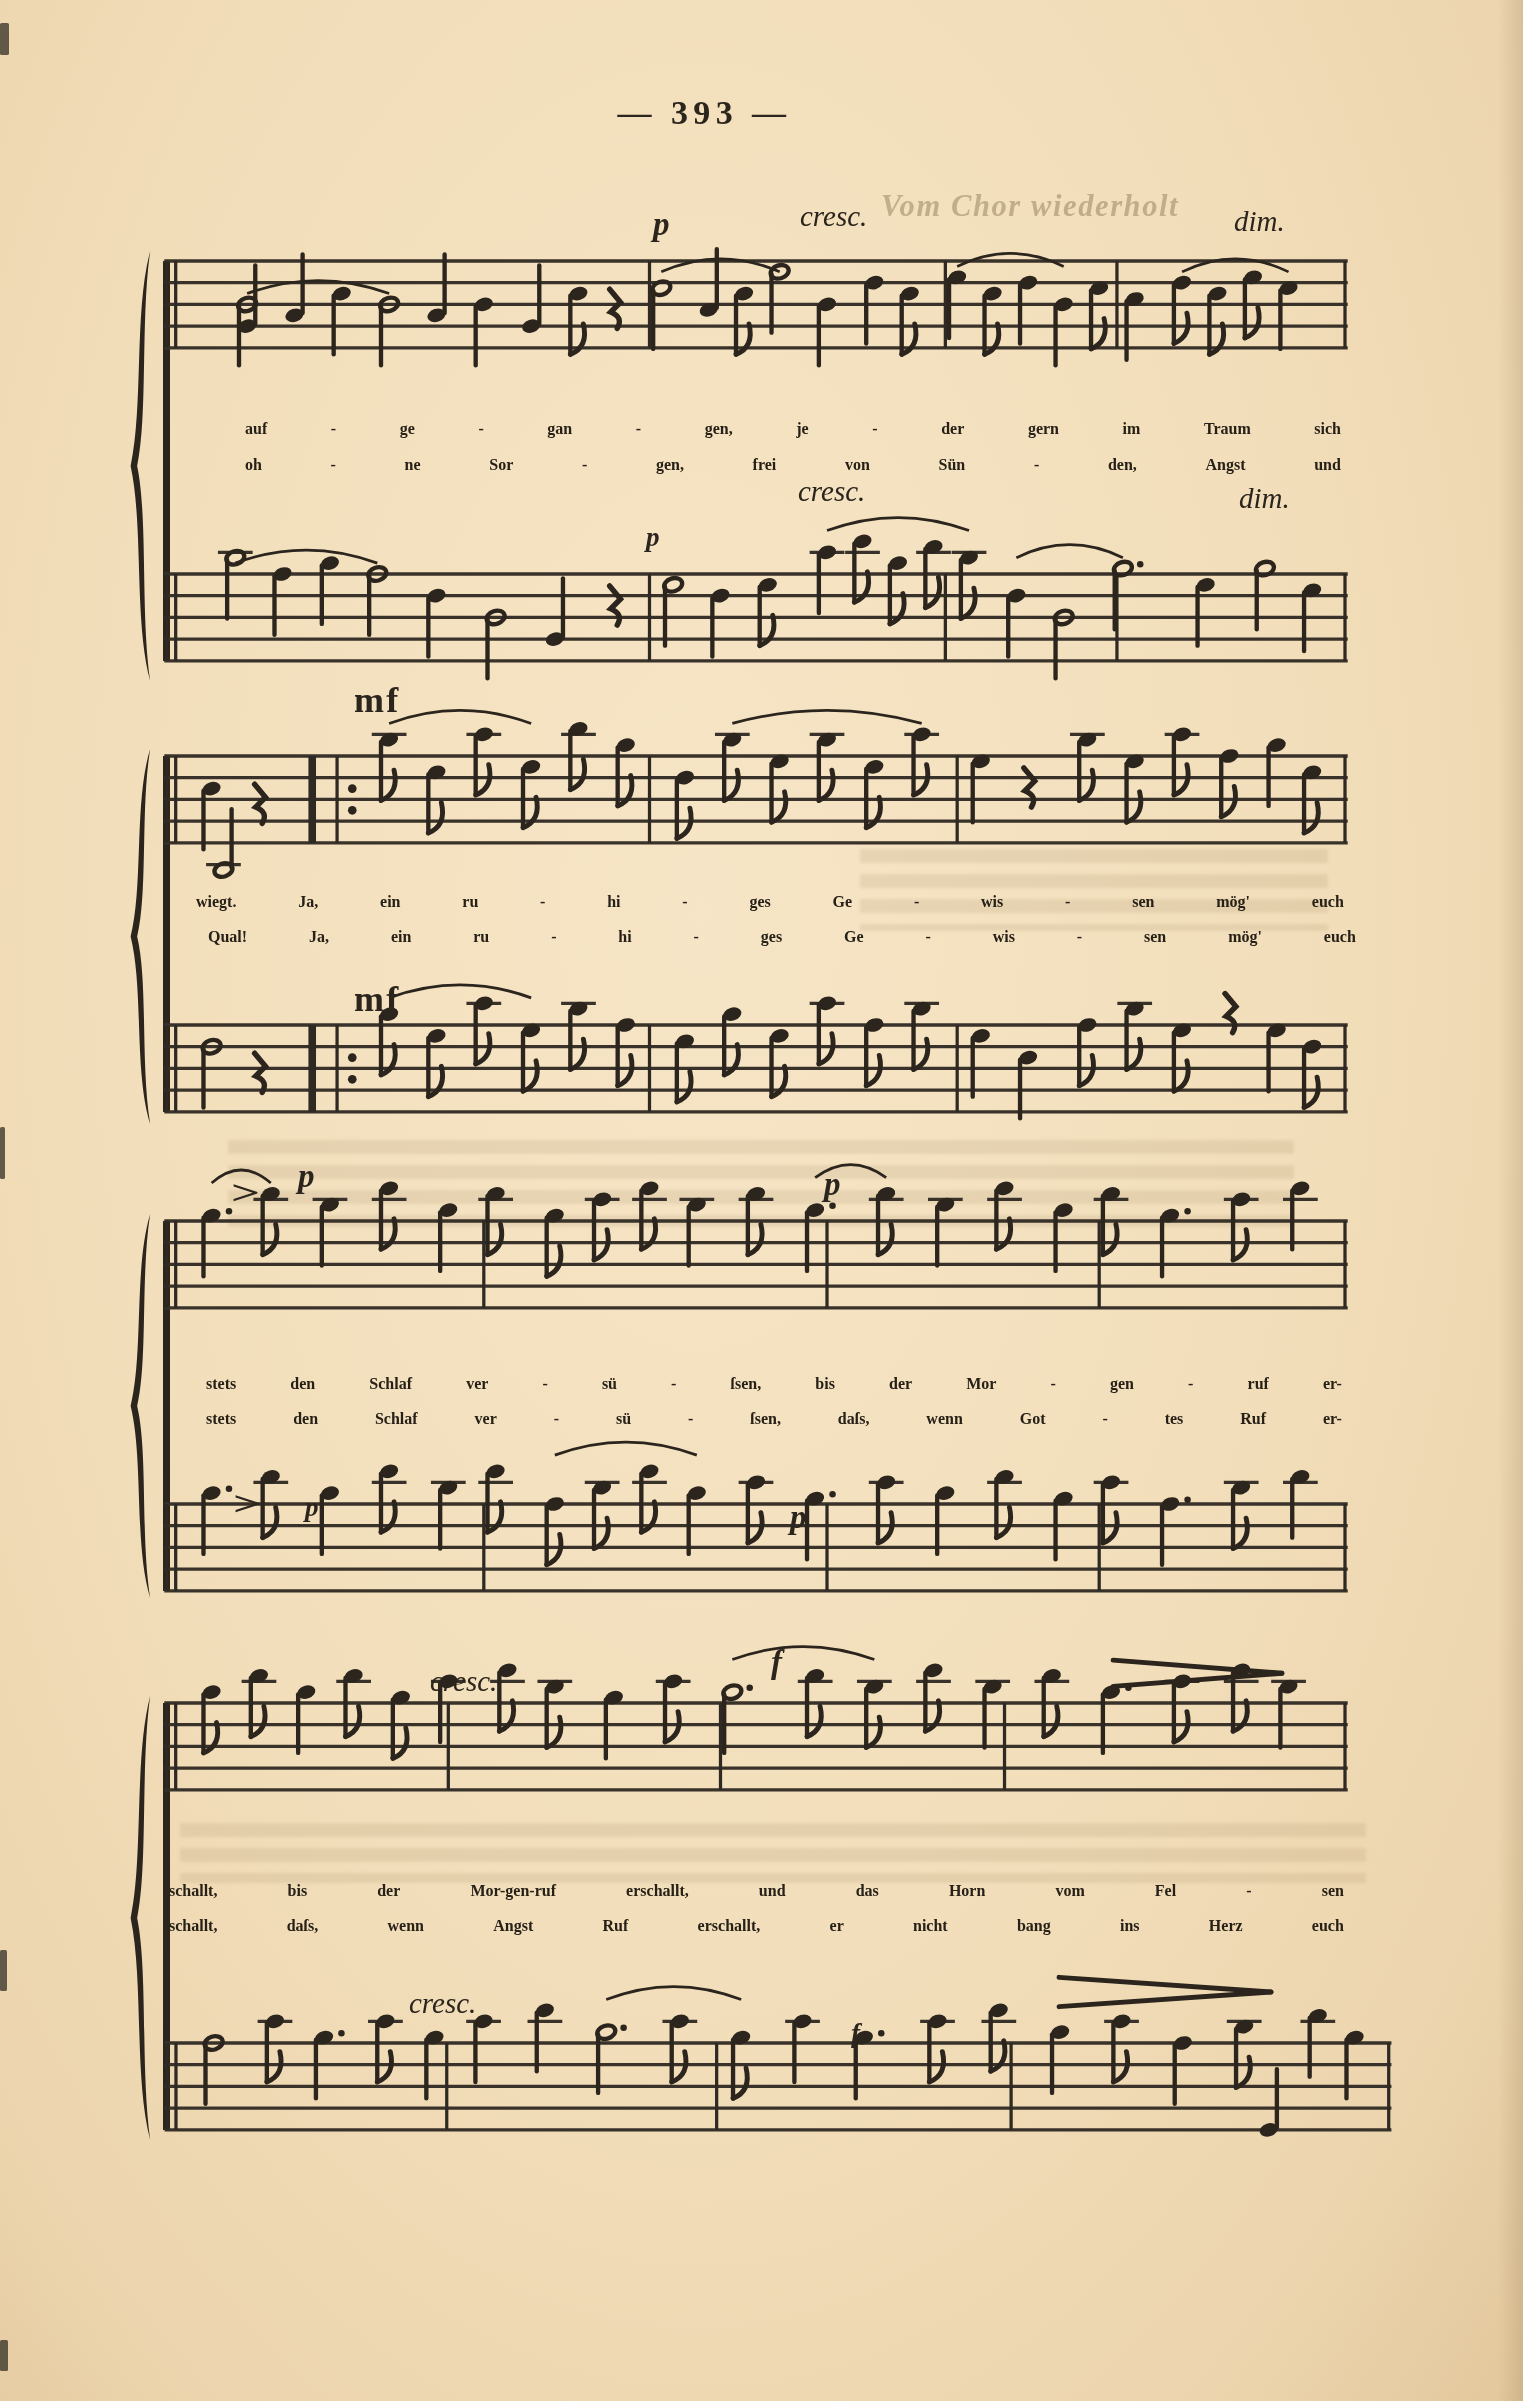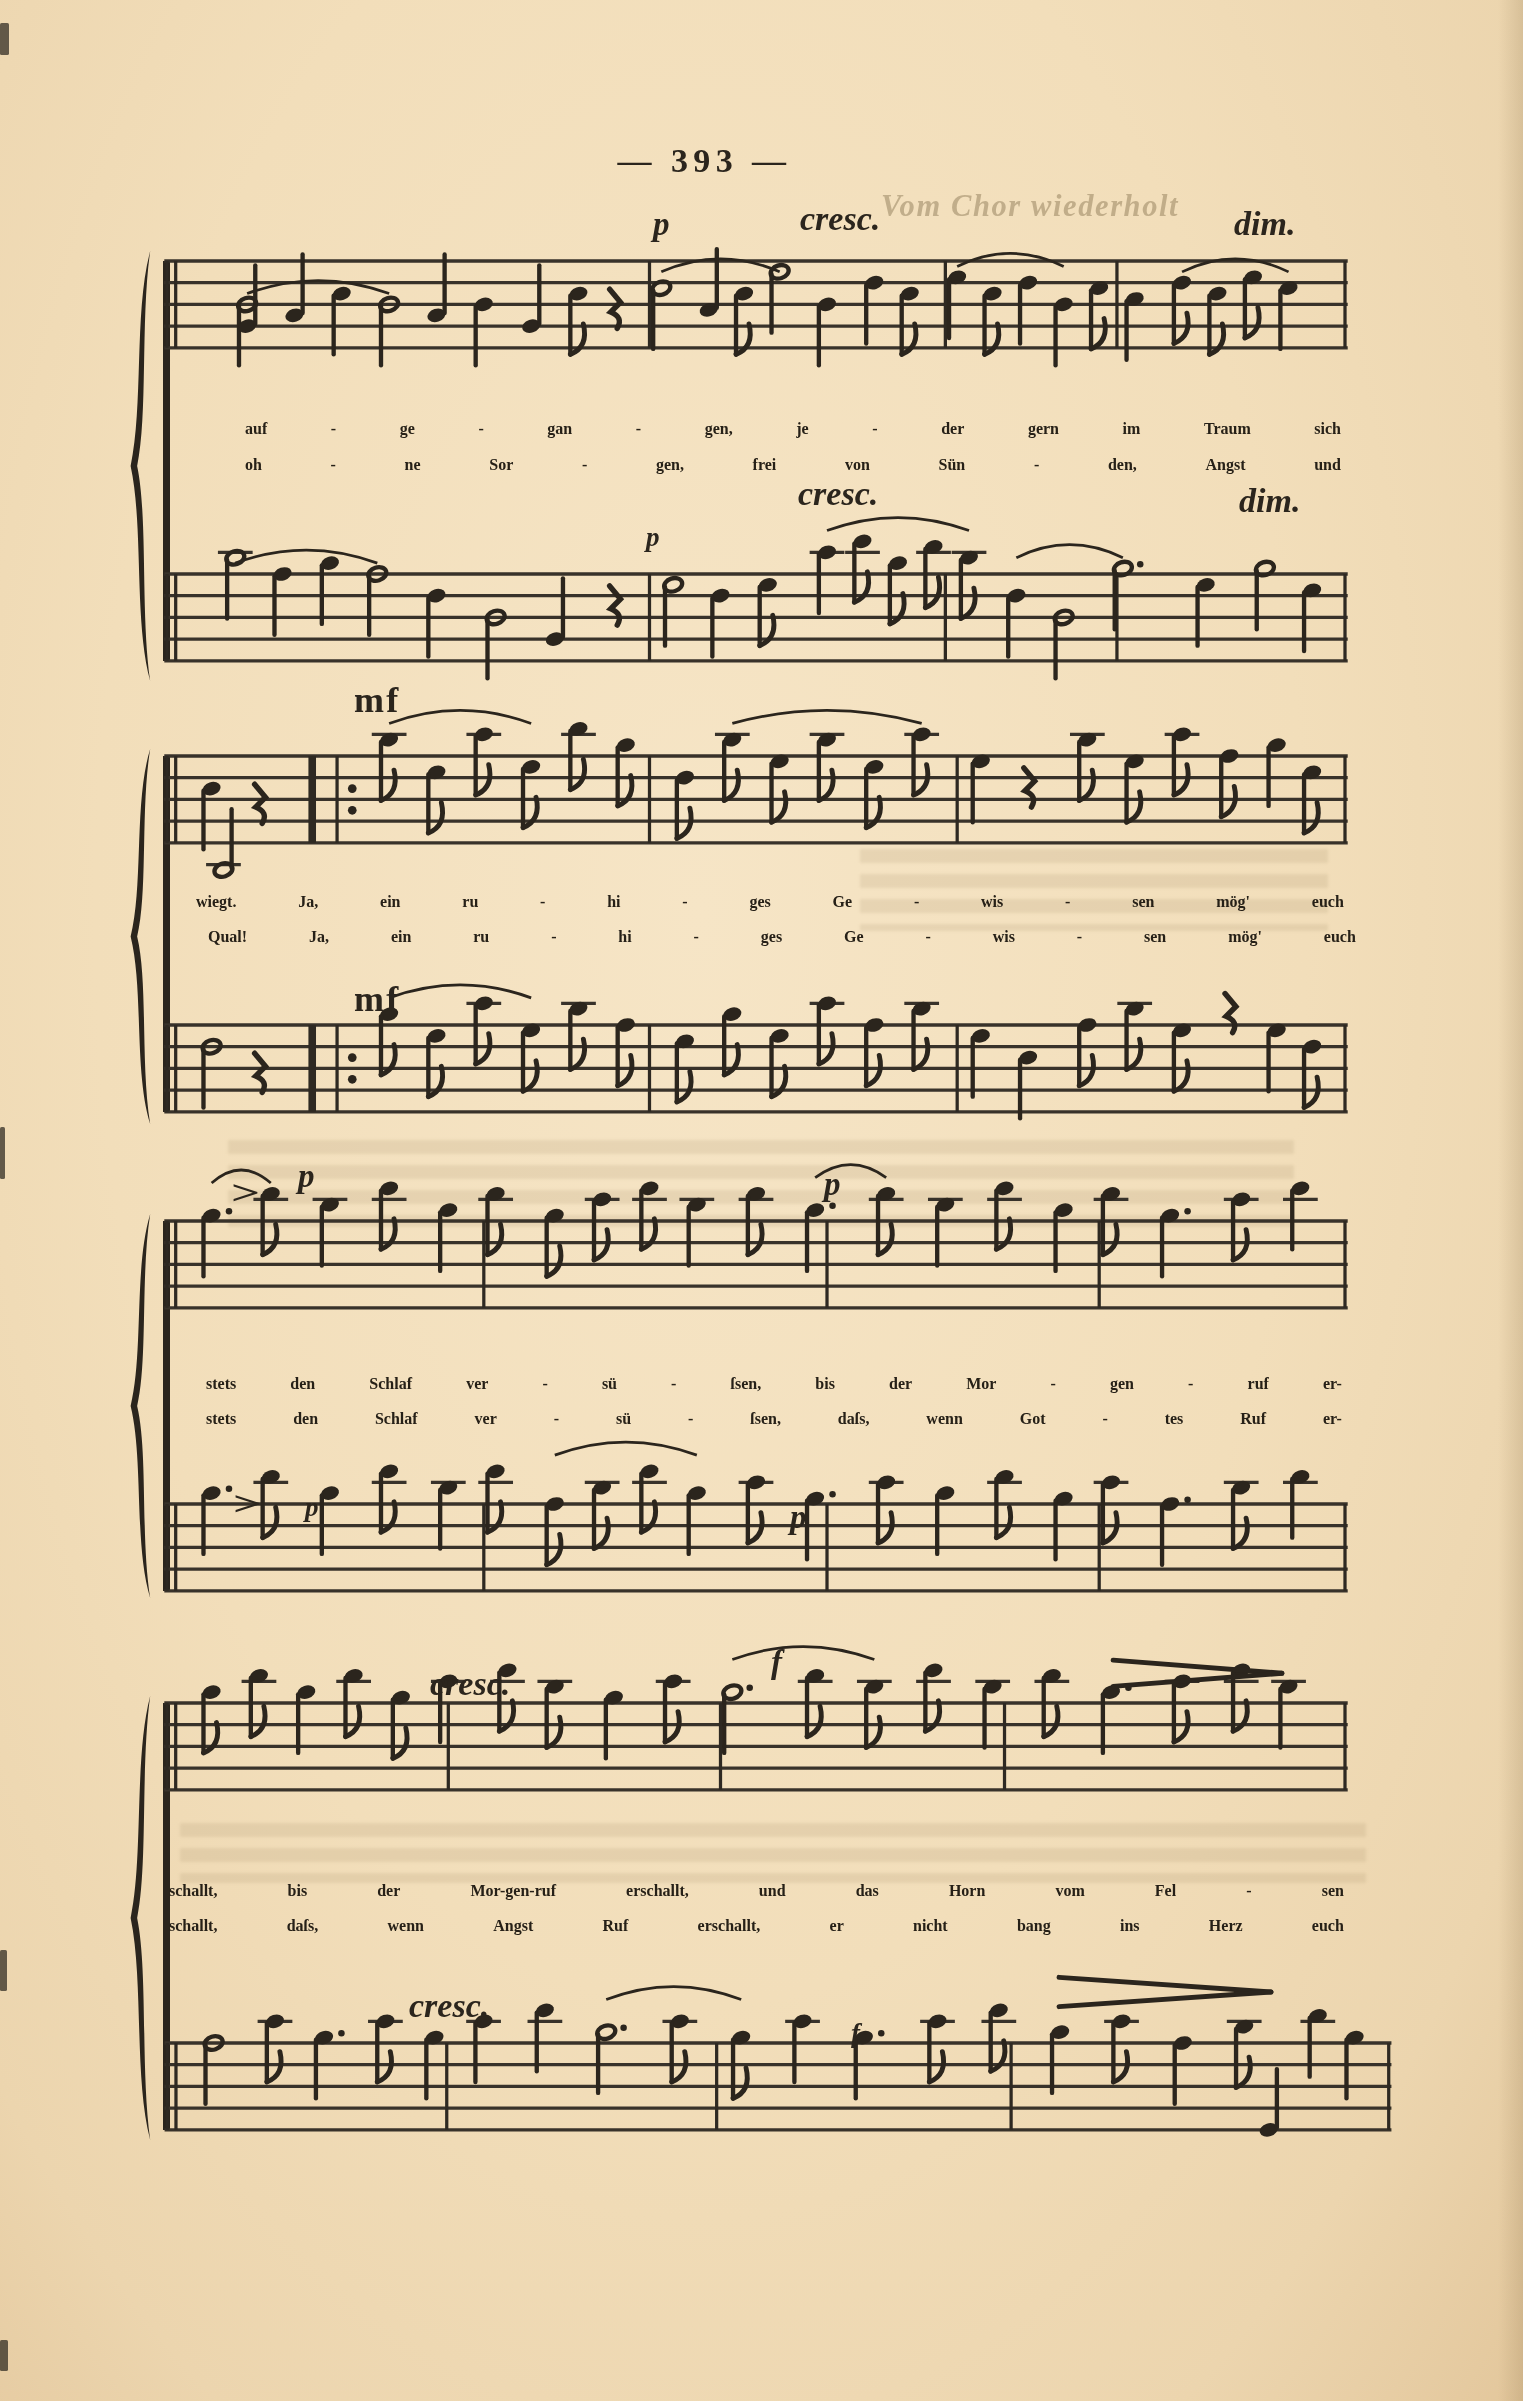--- a/index.html
+++ b/index.html
@@ -7,42 +7,42 @@
   #page{
     position:relative;width:1523px;height:2401px;overflow:hidden;
     background:
       radial-gradient(ellipse at 46% 38%, #f6e5c6 0%, #f2deba 52%, #ecd5ae 82%, #e3c79c 100%);
     font-family:"Liberation Serif",serif;color:#2b251d;
   }
   .edge-shade{position:absolute;top:0;right:0;width:25px;height:100%;
     background:linear-gradient(90deg, rgba(0,0,0,0) 0%, rgba(120,95,55,0.18) 100%);}
   .smudge{position:absolute;background:#332d24;border-radius:1.6px;opacity:.75;}
   .page-number{position:absolute;left:0;top:94px;width:1409px;text-align:center;
-    font-weight:700;font-size:34px;letter-spacing:5.4px;color:#2b251d;margin-top:48px;}
+    font-weight:700;font-size:34px;letter-spacing:5.4px;color:#2b251d;}
   .ghost-text{position:absolute;font-style:italic;font-weight:700;font-size:30.5px;
     color:rgba(133,113,78,0.45);filter:blur(0.7px);letter-spacing:1.6px;white-space:nowrap;}
   .ghostpara{position:absolute;opacity:.38;filter:blur(1.6px);
     background:repeating-linear-gradient(180deg, rgba(146,124,86,.38) 0 14px, rgba(0,0,0,0) 14px 25px);}
   .staff-svg{position:absolute;overflow:visible;}
   .sline{stroke:#38322a;stroke-width:6;}
   .bline{stroke:#2e2922;}
   .stem{stroke:#2b251d;stroke-width:8;stroke-linecap:round;}
   .head{fill:#2b251d;}
   .head-open{fill:none;stroke:#2b251d;stroke-width:8;}
   .slur{fill:none;stroke:#2b251d;stroke-width:5;}
   .flag{fill:none;stroke:#2b251d;stroke-width:9;stroke-linecap:round;}
   .rest{fill:none;stroke:#2b251d;stroke-width:10;stroke-linecap:round;}
   .ink{fill:#2b251d;}
   .sysbar{position:absolute;width:7px;background:#2b251d;}
   .brace-svg{position:absolute;overflow:visible;}
   .lyric-line{position:absolute;display:flex;justify-content:space-between;align-items:baseline;
     font-weight:700;font-size:16px;color:#262017;white-space:nowrap;}
   .lyric-line span{white-space:pre;}
   .dyn{position:absolute;white-space:nowrap;color:#2b251d;}
-  .dyn-word{font-style:italic;font-weight:700;font-size:34px;}
+  .dyn-word{font-style:italic;font-weight:400;font-size:29px;}
   .dyn-letter{font-style:italic;font-weight:700;font-size:33px;}
   .dyn-letter-sm{font-style:italic;font-weight:700;font-size:27px;}
   .dyn-mf{font-weight:700;font-size:36px;letter-spacing:2.2px;}
   .dyn-accent{font-weight:700;font-size:33px;transform:scaleX(1.55);transform-origin:left center;}
   .hairpin-svg{position:absolute;overflow:visible;}
 </style>
 </head>
 <body>
 
 <div id="page">

